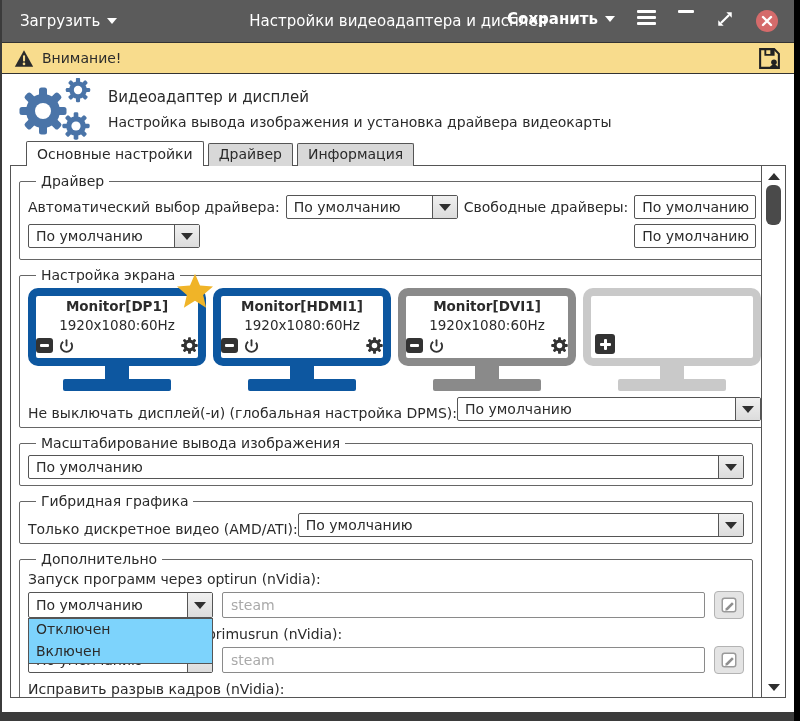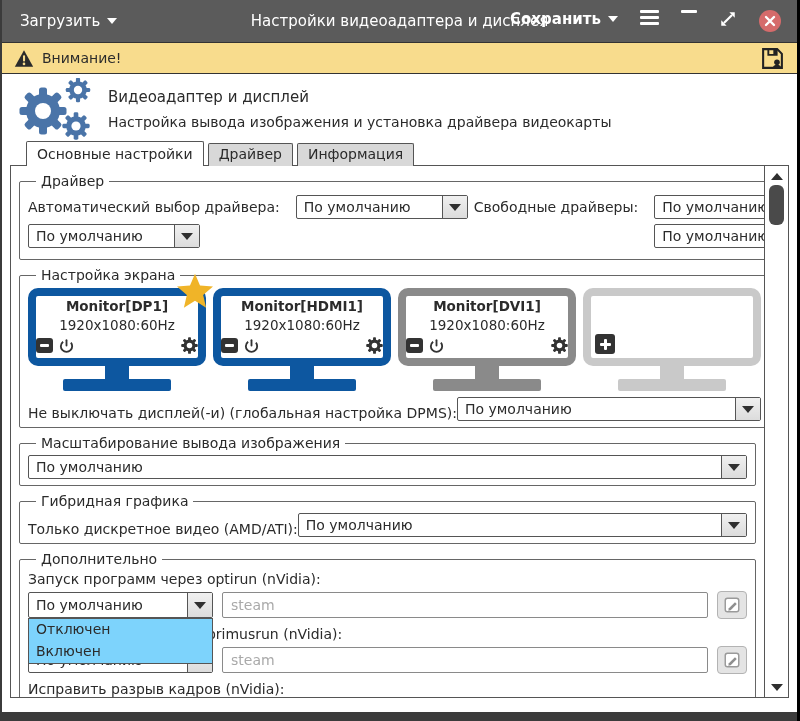--- a/index.html
+++ b/index.html
@@ -1,19 +1,19 @@
 <!DOCTYPE html>
 <html><head>
 <meta charset="utf-8">
 <style>
   * { box-sizing: border-box; }
   html,body { margin:0; padding:0; width:800px; height:721px; overflow:hidden;
     font-family:"DejaVu Sans", sans-serif; color:#2b2b2b; background:#fff; }
   .window { position:relative; width:800px; height:721px; background:#fff;
-    border-left:2px solid #3b3b3b; border-right:3px solid #000000;
+    border-left:2px solid #3b3b3b; border-right:6px solid #000000;
     display:flex; flex-direction:column; }
 
   
   .titlebar { height:42px; background:#5b5b5b; display:flex; align-items:center;
     position:relative; flex:0 0 auto; color:#fff; font-size:15px; }
   .tb-btn { display:flex; align-items:center; gap:7px; cursor:default; }
   .tb-load { margin-left:18px; }
   .tb-title { position:absolute; left:50%; transform:translateX(-50%); white-space:nowrap; }
   .tb-right { margin-left:auto; display:flex; align-items:flex-start; gap:22px; margin-right:16px;font-weight:bold; }
   .caret-down { width:0; height:0; border-left:5px solid transparent;
@@ -59,21 +59,21 @@
     height:24px; border-radius:2px; }
   .combo-value { flex:1; font-size:14px; padding:2px 7px; white-space:nowrap;
     overflow:hidden; display:flex; align-items:center; }
   .combo-btn { width:25px; flex:0 0 auto; background:linear-gradient(#f0f0f0,#dcdcdc);
     border-left:1px solid #555; display:flex; align-items:center; justify-content:center; }
   .tri { width:0; height:0; border-left:6px solid transparent;
     border-right:6px solid transparent; border-top:7px solid #2f2f2f; }
 
   .drv-row { display:flex; align-items:center; justify-content:space-between;
     gap:6px; margin:5px 0; }
-  .pair { display:flex; align-items:center; gap:16px; }
+  .pair { display:flex; align-items:center; gap:6px; }
   .w170 { width:172px; } .w122 { width:122px; } .w185 { width:185px; }
   .grow { flex:1 1 auto; }
 
   
   .mon-row { display:flex; gap:7px; margin:4px 0 6px; }
   .monitor { width:178px; position:relative; }
   .mon-screen { height:78px; border:8px solid; border-radius:10px; background:#fff;
     padding:1px 0 0; position:relative; }
   .mon-neck { width:24px; height:13px; margin:0 auto; }
   .mon-base { width:108px; height:12px; margin:0 auto; border-radius:2px; }

